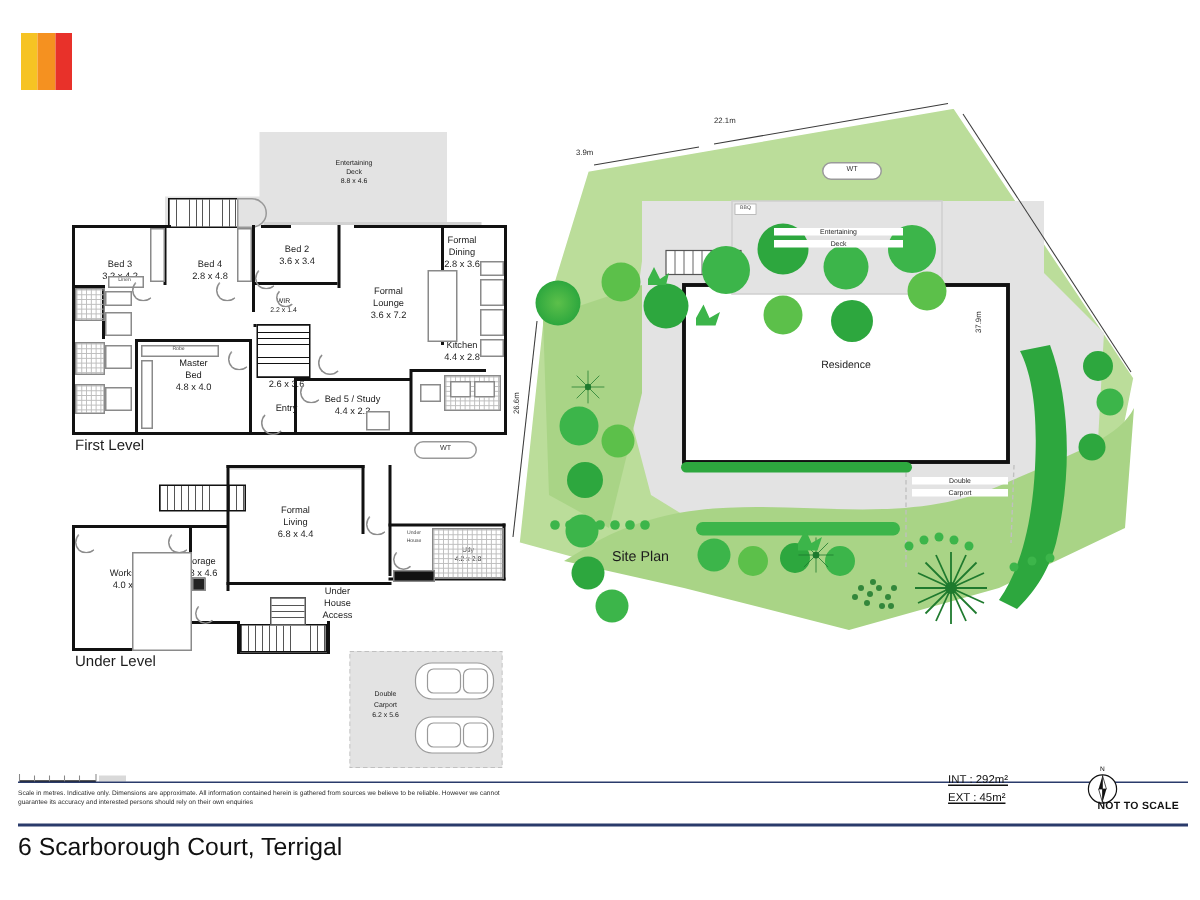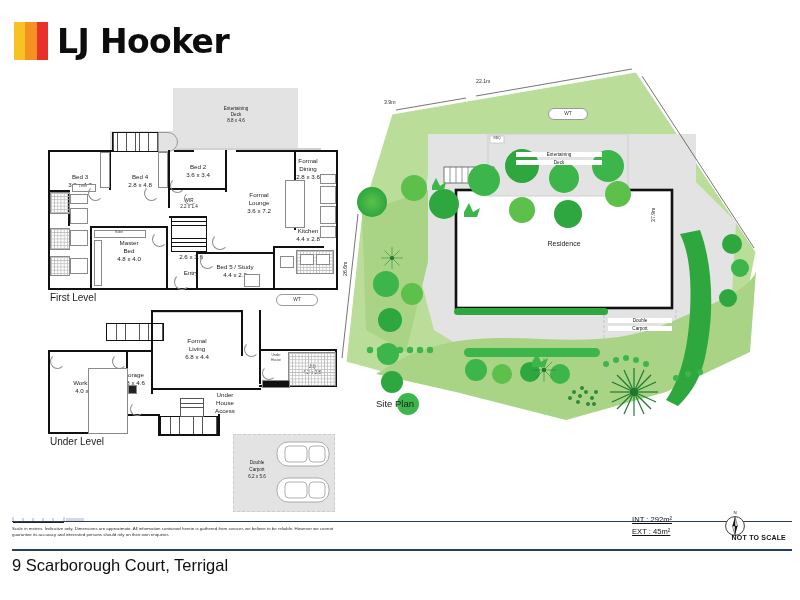--- a/index.html
+++ b/index.html
@@ -68,21 +68,20 @@
 </style>
 </head>
 <body>
 
 <div id="logo-block">
   <div id="logo-bars">
     <i></i>
       <i></i>
       <i></i>
   </div>
-  <div id="logo-text">LJ Hooker</div>
 </div>
 
 <div class="plan" id="first-level" style="left:48px;top:88px;width:290px;height:215px;">
 
   <div class="grey" style="left:125px;top:0px;width:125px;height:62px;"></div>
   <div class="greyline" style="left:125px;top:60px;width:148px;height:2px;"></div>
   <div class="lbl s" style="left:150px;top:18px;width:76px;">Entertaining</div>
   <div class="lbl s" style="left:150px;top:24px;width:76px;">Deck</div>
   <div class="lbl s" style="left:150px;top:30px;width:76px;">8.8 x 4.6</div>
 
@@ -455,21 +454,21 @@
   <div class="site-small" style="left:272px;top:256px;width:62px;">Double</div>
   <div class="site-small" style="left:272px;top:264px;width:62px;">Carport</div>
   <div class="wt-pill" style="left:212px;top:46px;width:38px;height:10px;">WT</div>
   <div class="lbl xs" style="left:152px;top:75px;width:18px;">BBQ</div>
 
   <div class="dim" style="left:140px;top:16px;">22.1m</div>
   <div class="dim" style="left:48px;top:37px;">3.9m</div>
   <div class="dim" style="left:6px;top:214px;transform:rotate(-90deg);transform-origin:left top;">26.6m</div>
   <div class="dim" style="left:314px;top:160px;transform:rotate(-90deg);transform-origin:left top;">37.9m</div>
 
-  <div class="site-lbl" style="left:40px;top:336px;width:70px;text-align:left;font-size:9.5px;">Site Plan</div>
+  <div class="site-lbl" style="left:40px;top:304px;width:70px;text-align:right;font-size:9.5px;">Site Plan</div>
 </div>
 
 <div id="scalebar">
   <svg width="74" height="10" viewBox="0 0 74 10">
     <line x1="1" y1="6" x2="52" y2="6" stroke="#222" stroke-width="1.8"></line>
     <g stroke="#888" stroke-width="0.7">
       <line x1="1" y1="1" x2="1" y2="6"></line>
         <line x1="11" y1="2" x2="11" y2="6"></line>
       <line x1="21" y1="2" x2="21" y2="6"></line>
         <line x1="31" y1="2" x2="31" y2="6"></line>
@@ -494,13 +493,13 @@
     <text x="13" y="6" font-size="4.4" text-anchor="middle" fill="#111" font-family="Liberation Sans, sans-serif">N</text>
     <circle cx="13" cy="18" r="9.4" fill="#ffffff" stroke="#111" stroke-width="0.8"></circle>
     <polygon points="13,9 10.4,18 13,18" fill="#111"></polygon>
     <polygon points="13,9 15.6,18 13,18" fill="#ffffff" stroke="#111" stroke-width="0.5"></polygon>
     <polygon points="13,27 10.4,18 13,18" fill="#ffffff" stroke="#111" stroke-width="0.5"></polygon>
     <polygon points="13,27 15.6,18 13,18" fill="#111"></polygon>
   </svg>
 </div>
 <div id="nts">NOT TO SCALE</div>
 
-<div id="address">9 Scarborough Court, Terrigal</div>
+<div id="address">6 Scarborough Court, Terrigal</div>
 
 </body></html>

